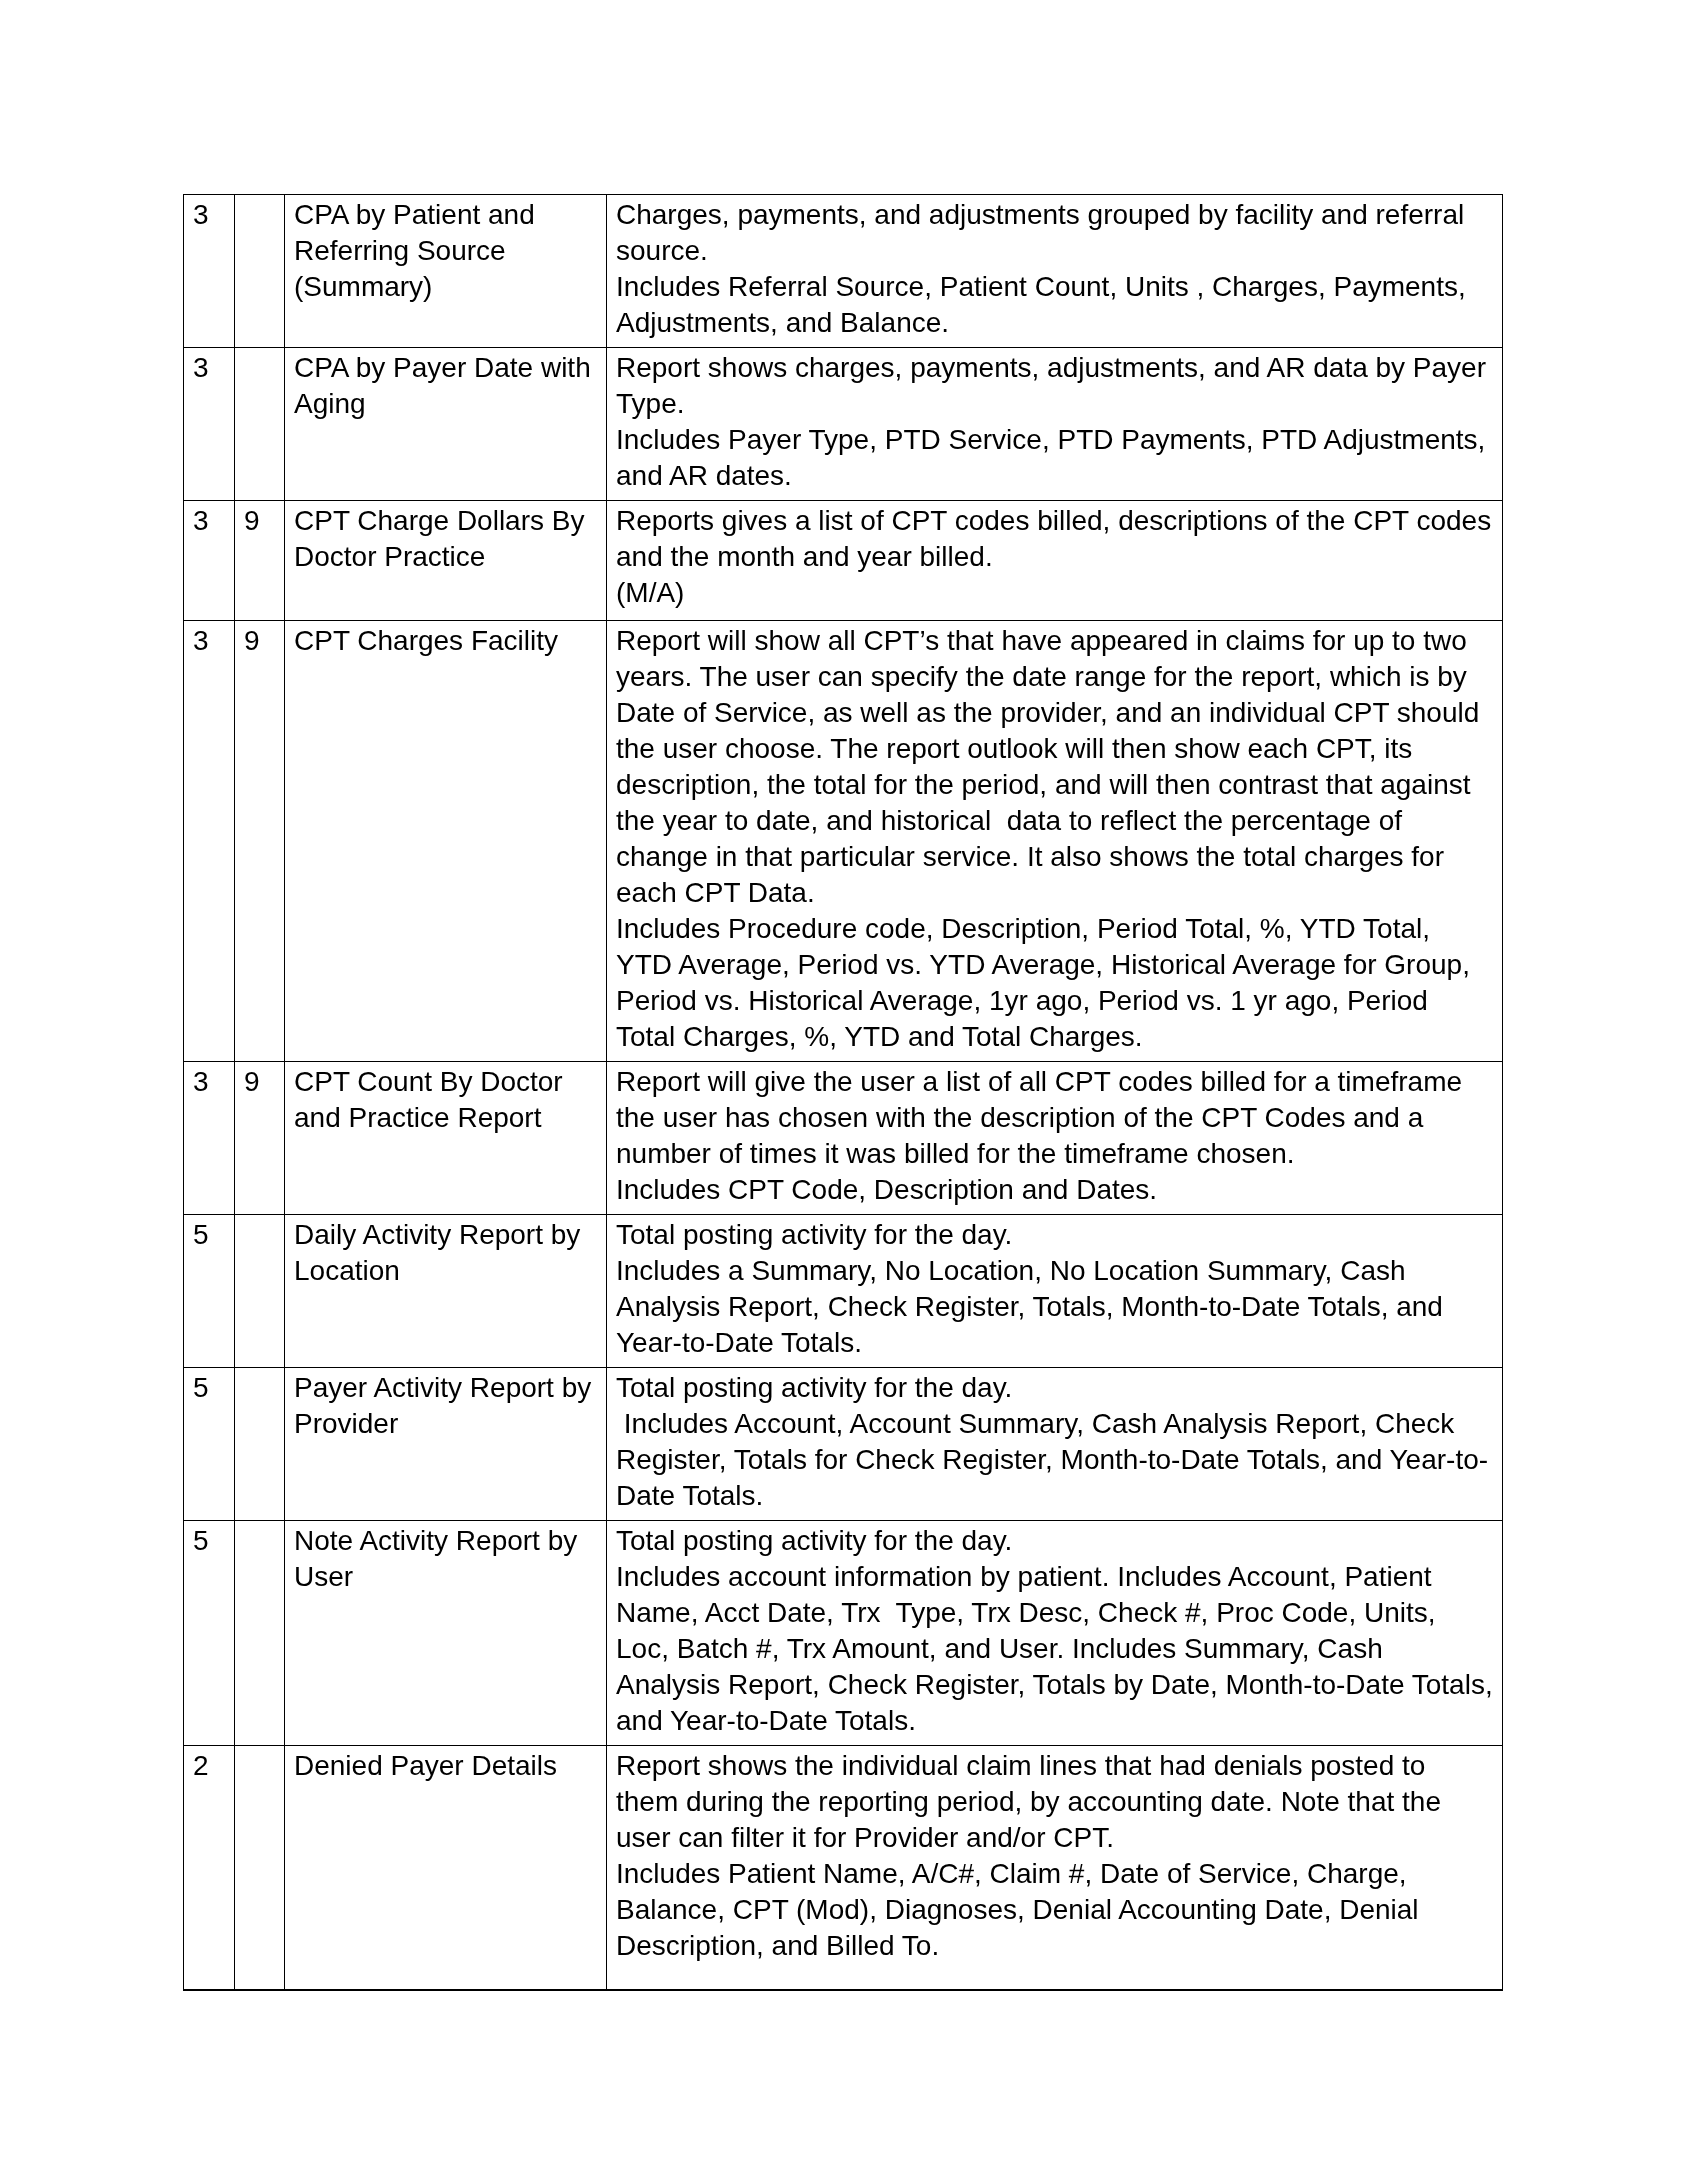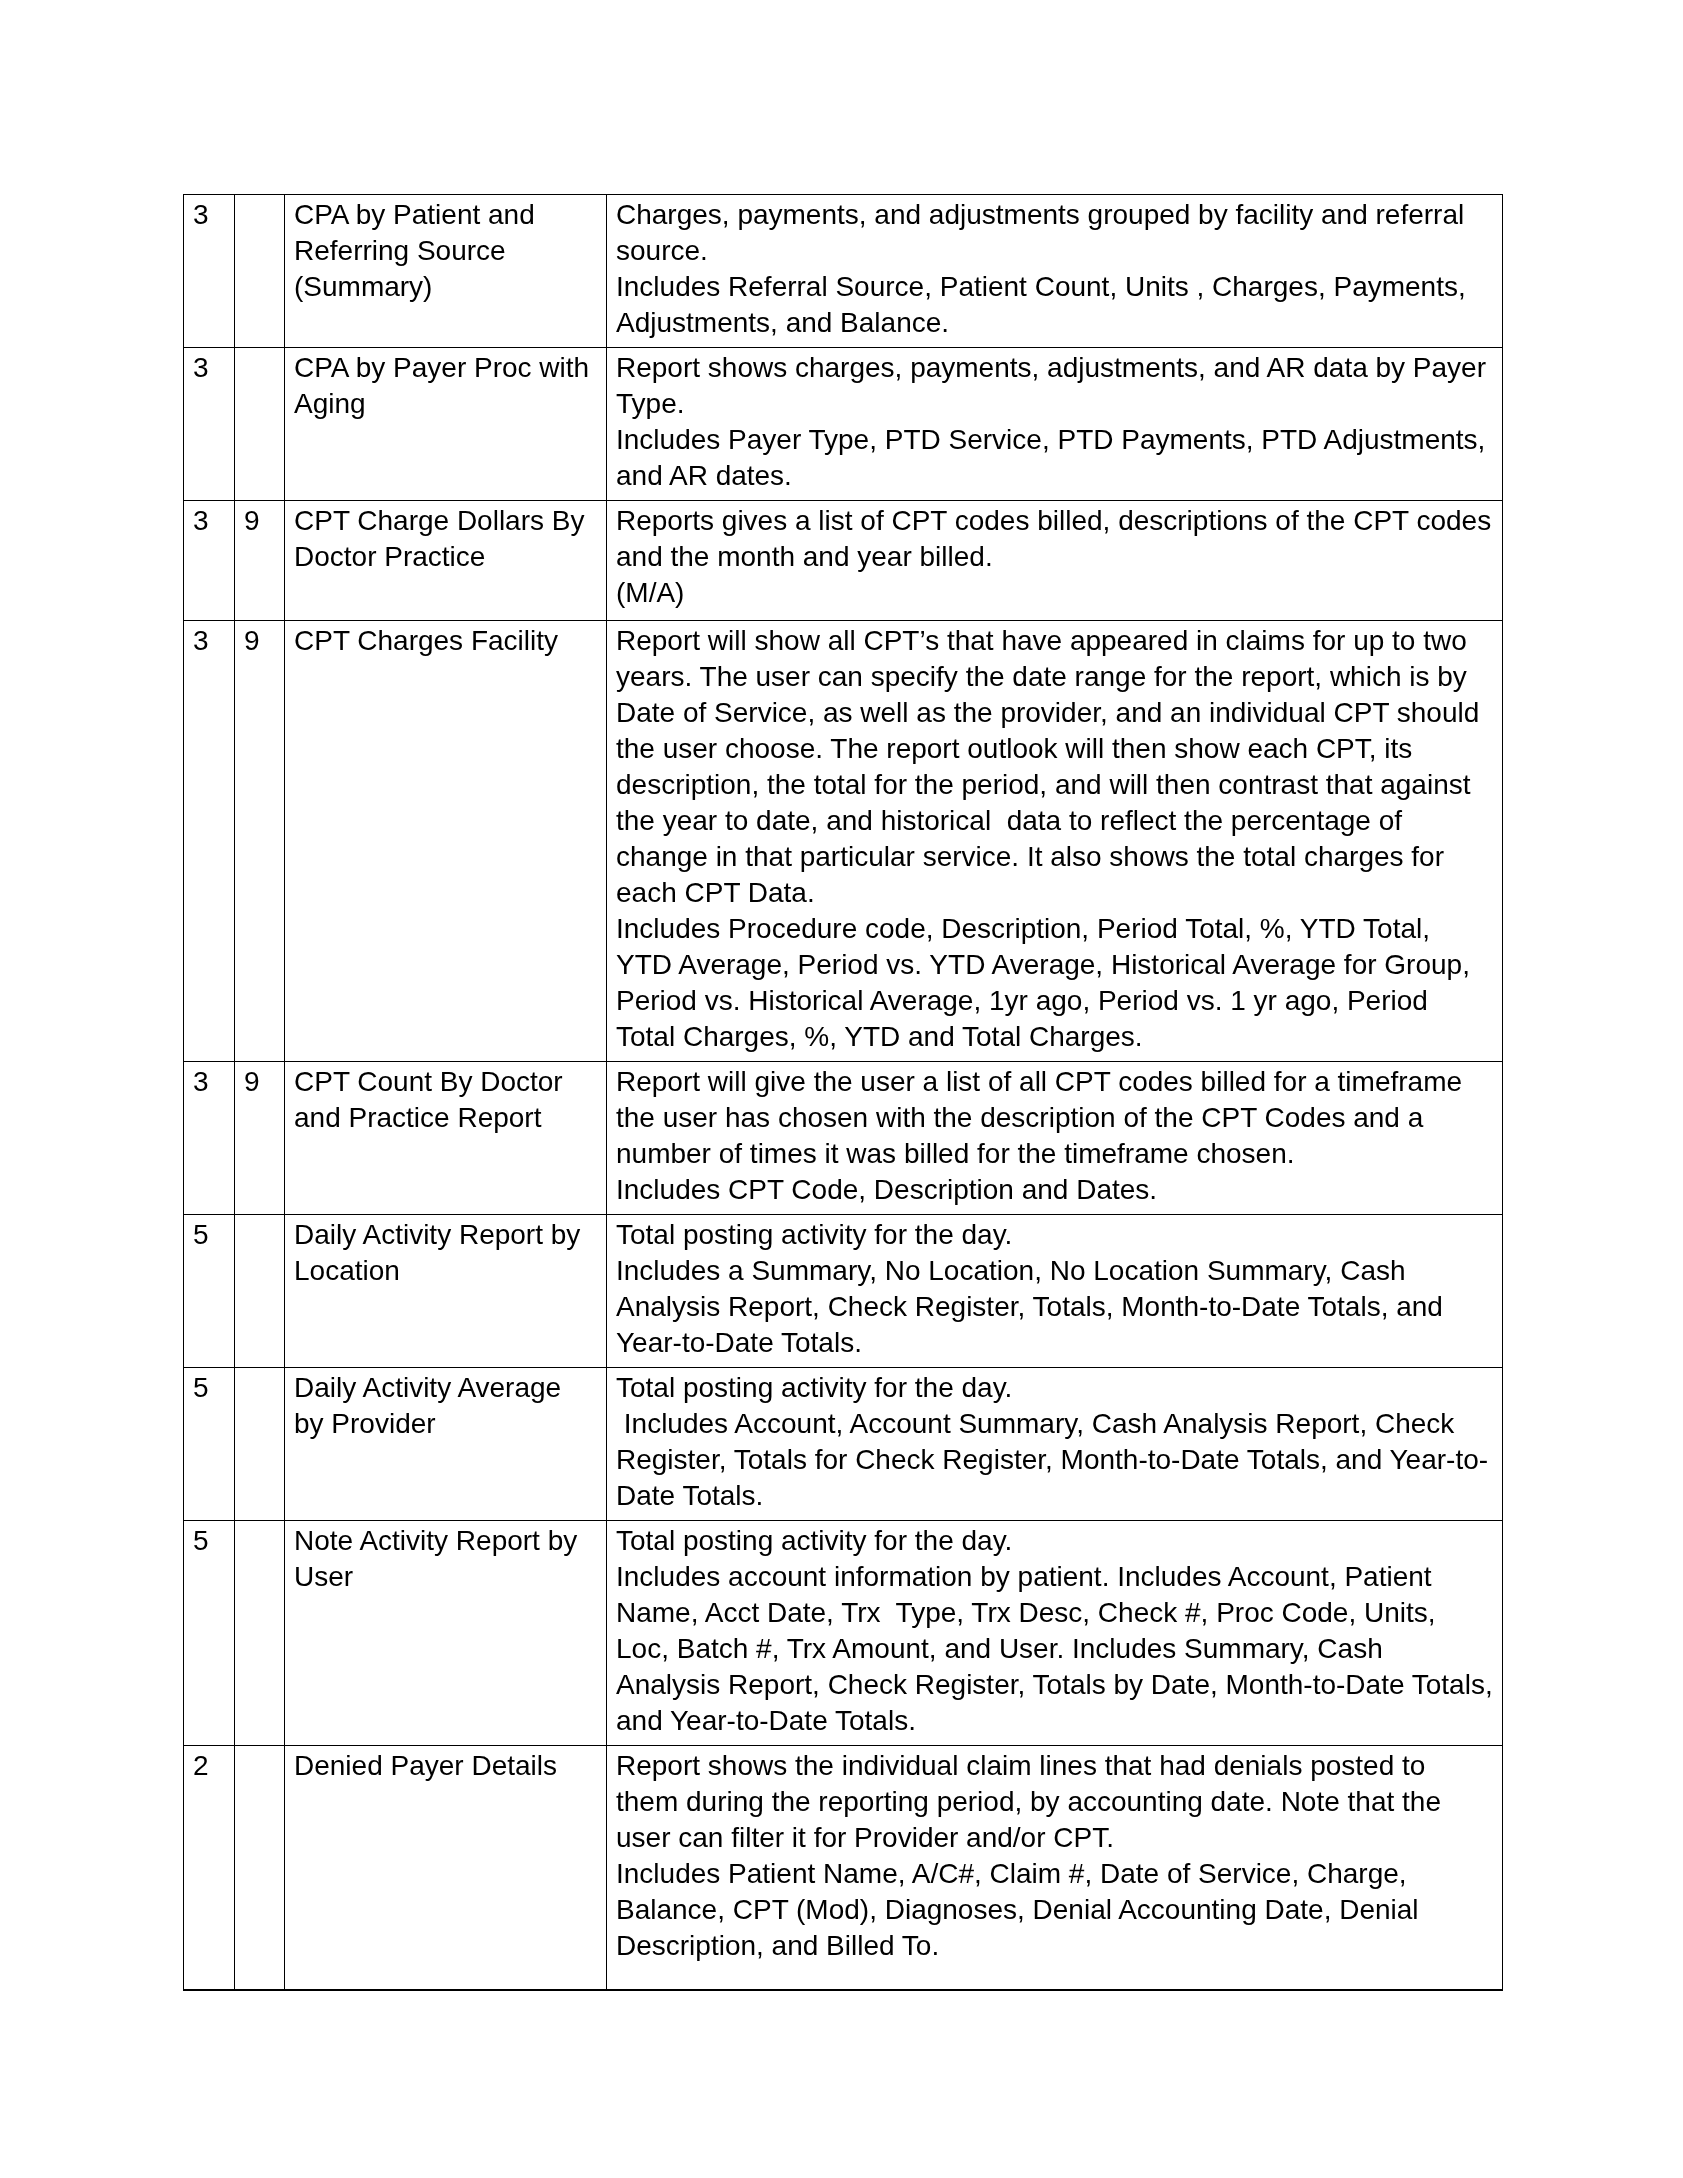--- a/index.html
+++ b/index.html
@@ -63,21 +63,21 @@
       <tr>
         <td>3</td>
         <td></td>
         <td>CPA by Patient and Referring Source (Summary)</td>
         <td>Charges, payments, and adjustments grouped by facility and referral source.
 Includes Referral Source, Patient Count, Units , Charges, Payments, Adjustments, and Balance.</td>
       </tr>
       <tr>
         <td>3</td>
         <td></td>
-        <td>CPA by Payer Proc with Aging</td>
+        <td>CPA by Payer Date with Aging</td>
         <td>Report shows charges, payments, adjustments, and AR data by Payer Type.
 Includes Payer Type, PTD Service, PTD Payments, PTD Adjustments, and AR dates.</td>
       </tr>
       <tr>
         <td>3</td>
         <td>9</td>
         <td>CPT Charge Dollars By Doctor Practice</td>
         <td>Reports gives a list of CPT codes billed, descriptions of the CPT codes and the month and year billed.
 (M/A)</td>
       </tr>
@@ -98,21 +98,21 @@
       <tr>
         <td>5</td>
         <td></td>
         <td>Daily Activity Report by Location</td>
         <td>Total posting activity for the day.
 Includes a Summary, No Location, No Location Summary, Cash Analysis Report, Check Register, Totals, Month-to-Date Totals, and Year-to-Date Totals.</td>
       </tr>
       <tr>
         <td>5</td>
         <td></td>
-        <td>Daily Activity Average by Provider</td>
+        <td>Payer Activity Report by Provider</td>
         <td>Total posting activity for the day.
  Includes Account, Account Summary, Cash Analysis Report, Check Register, Totals for Check Register, Month-to-Date Totals, and Year-to-Date Totals.</td>
       </tr>
       <tr>
         <td>5</td>
         <td></td>
         <td>Note Activity Report by User</td>
         <td>Total posting activity for the day.
 Includes account information by patient. Includes Account, Patient Name, Acct Date, Trx  Type, Trx Desc, Check #, Proc Code, Units, Loc, Batch #, Trx Amount, and User. Includes Summary, Cash Analysis Report, Check Register, Totals by Date, Month-to-Date Totals, and Year-to-Date Totals.</td>
       </tr>

